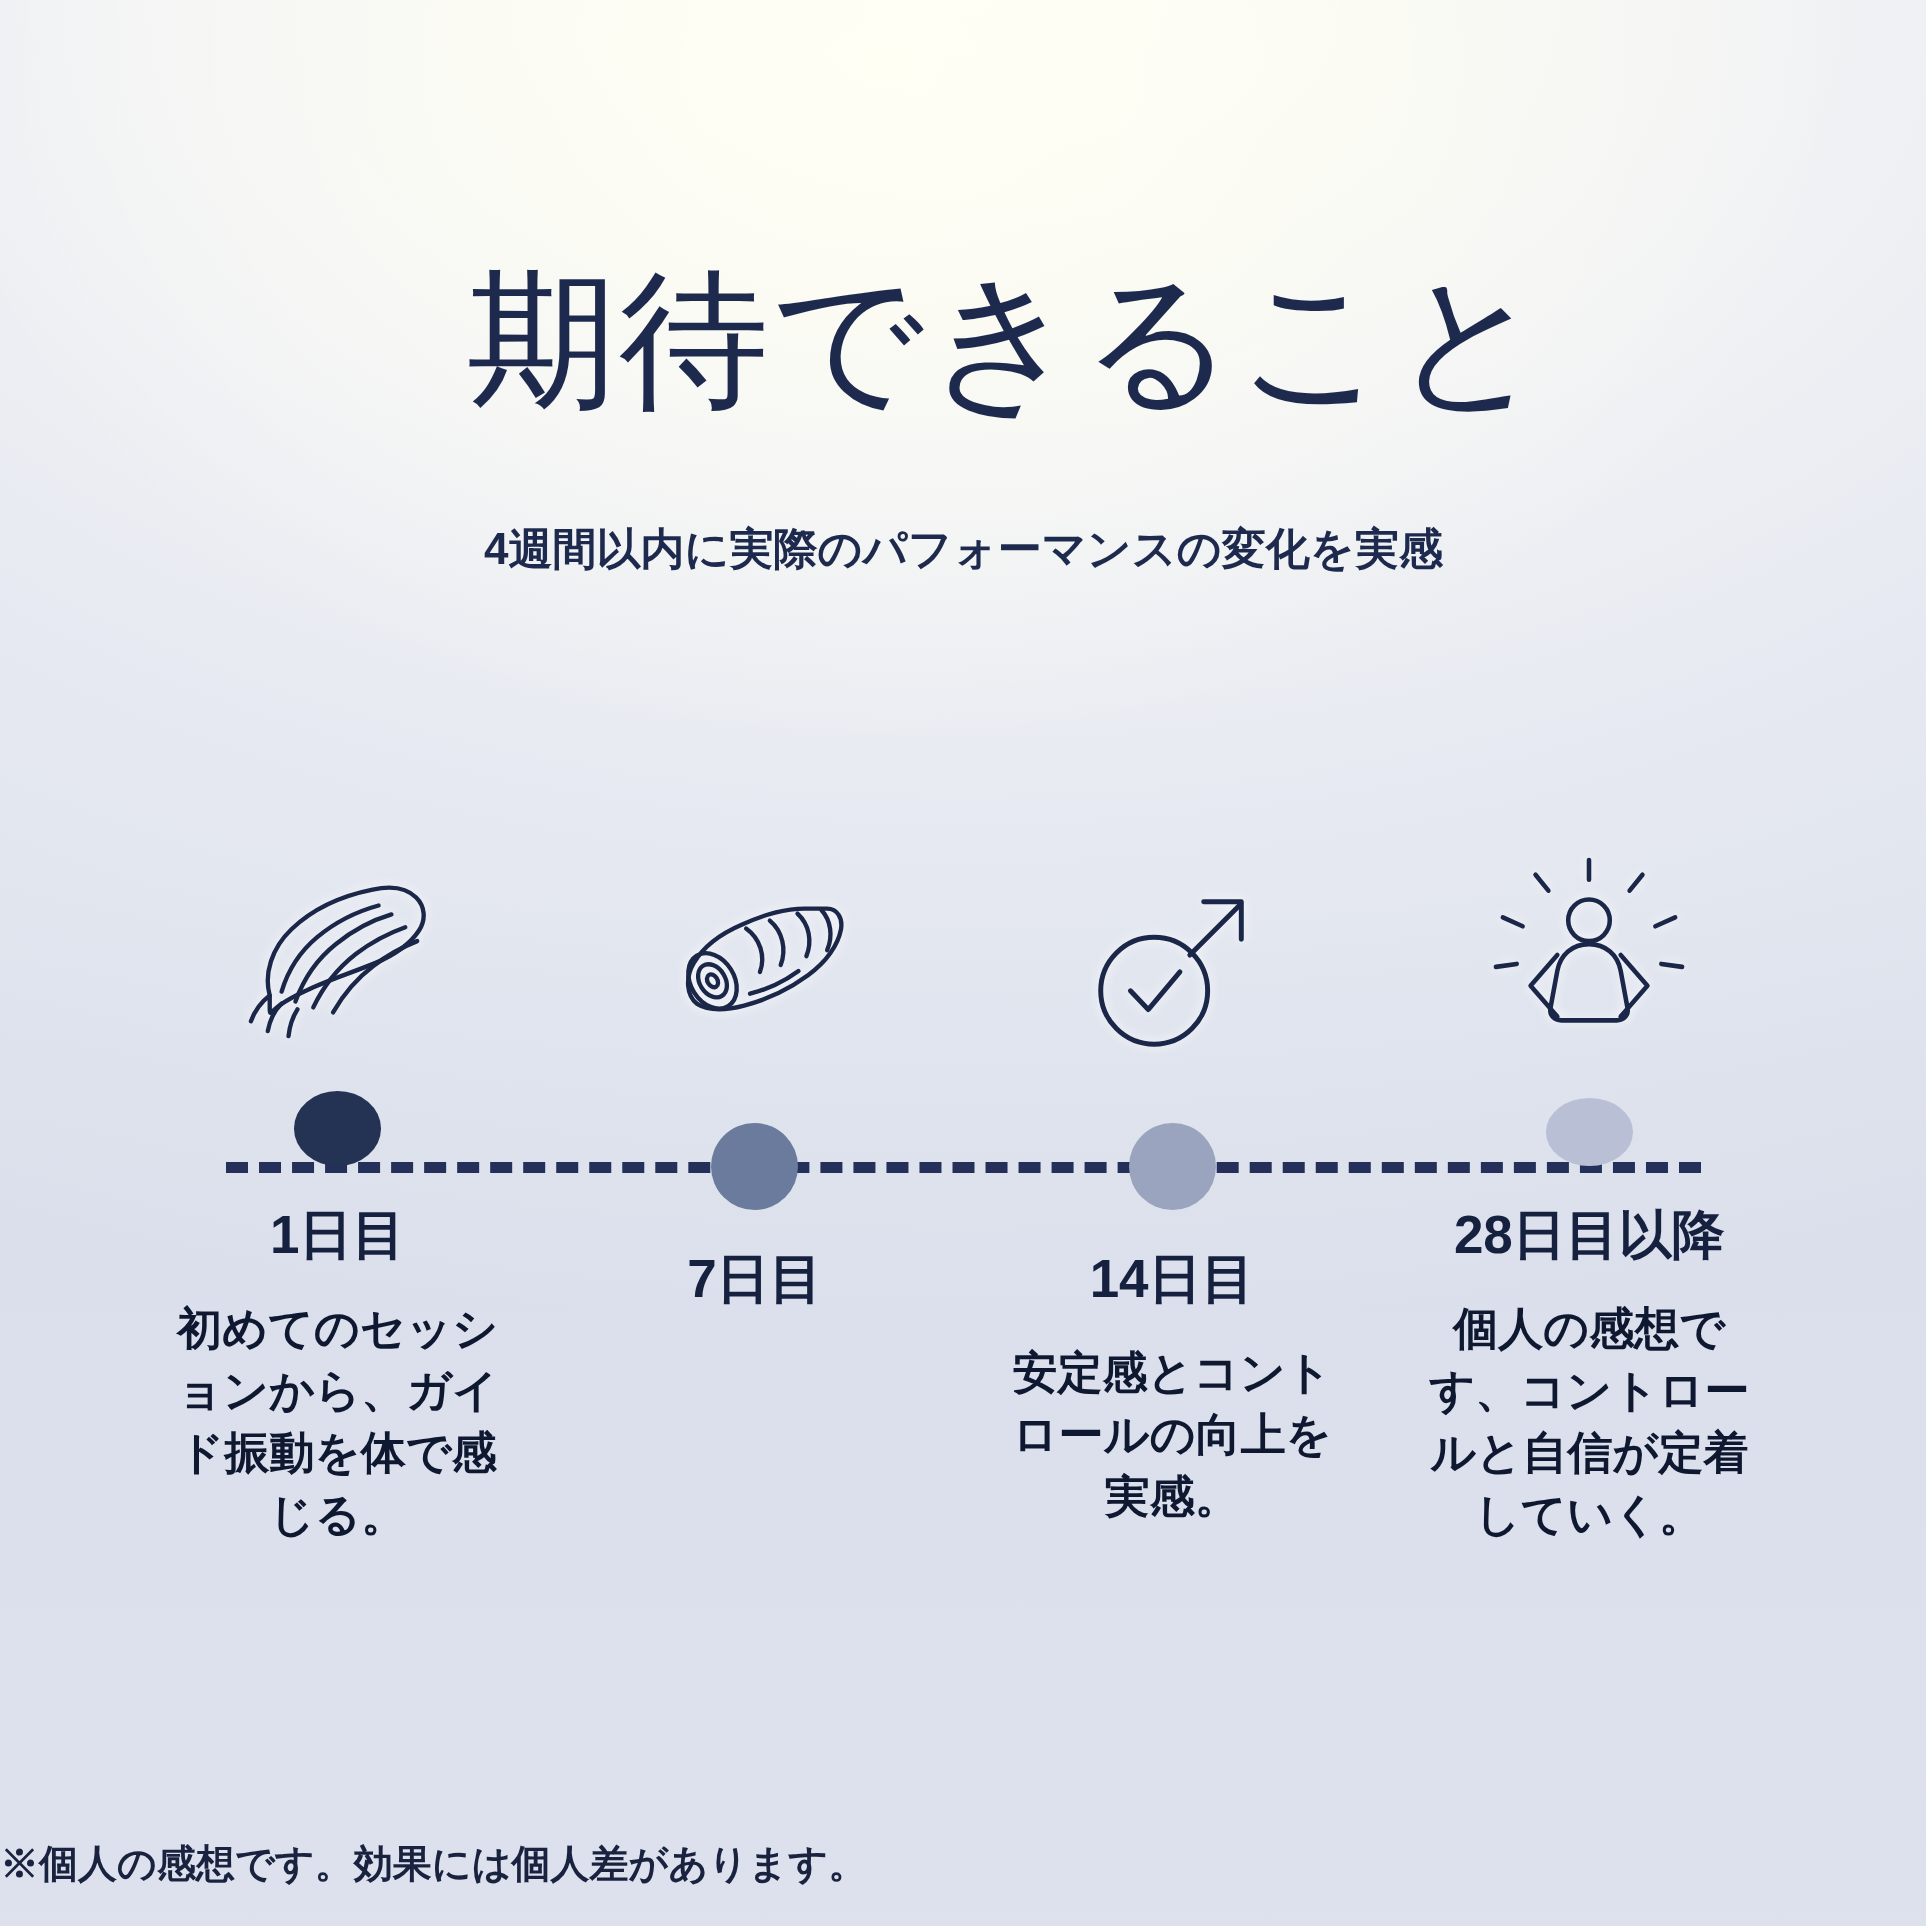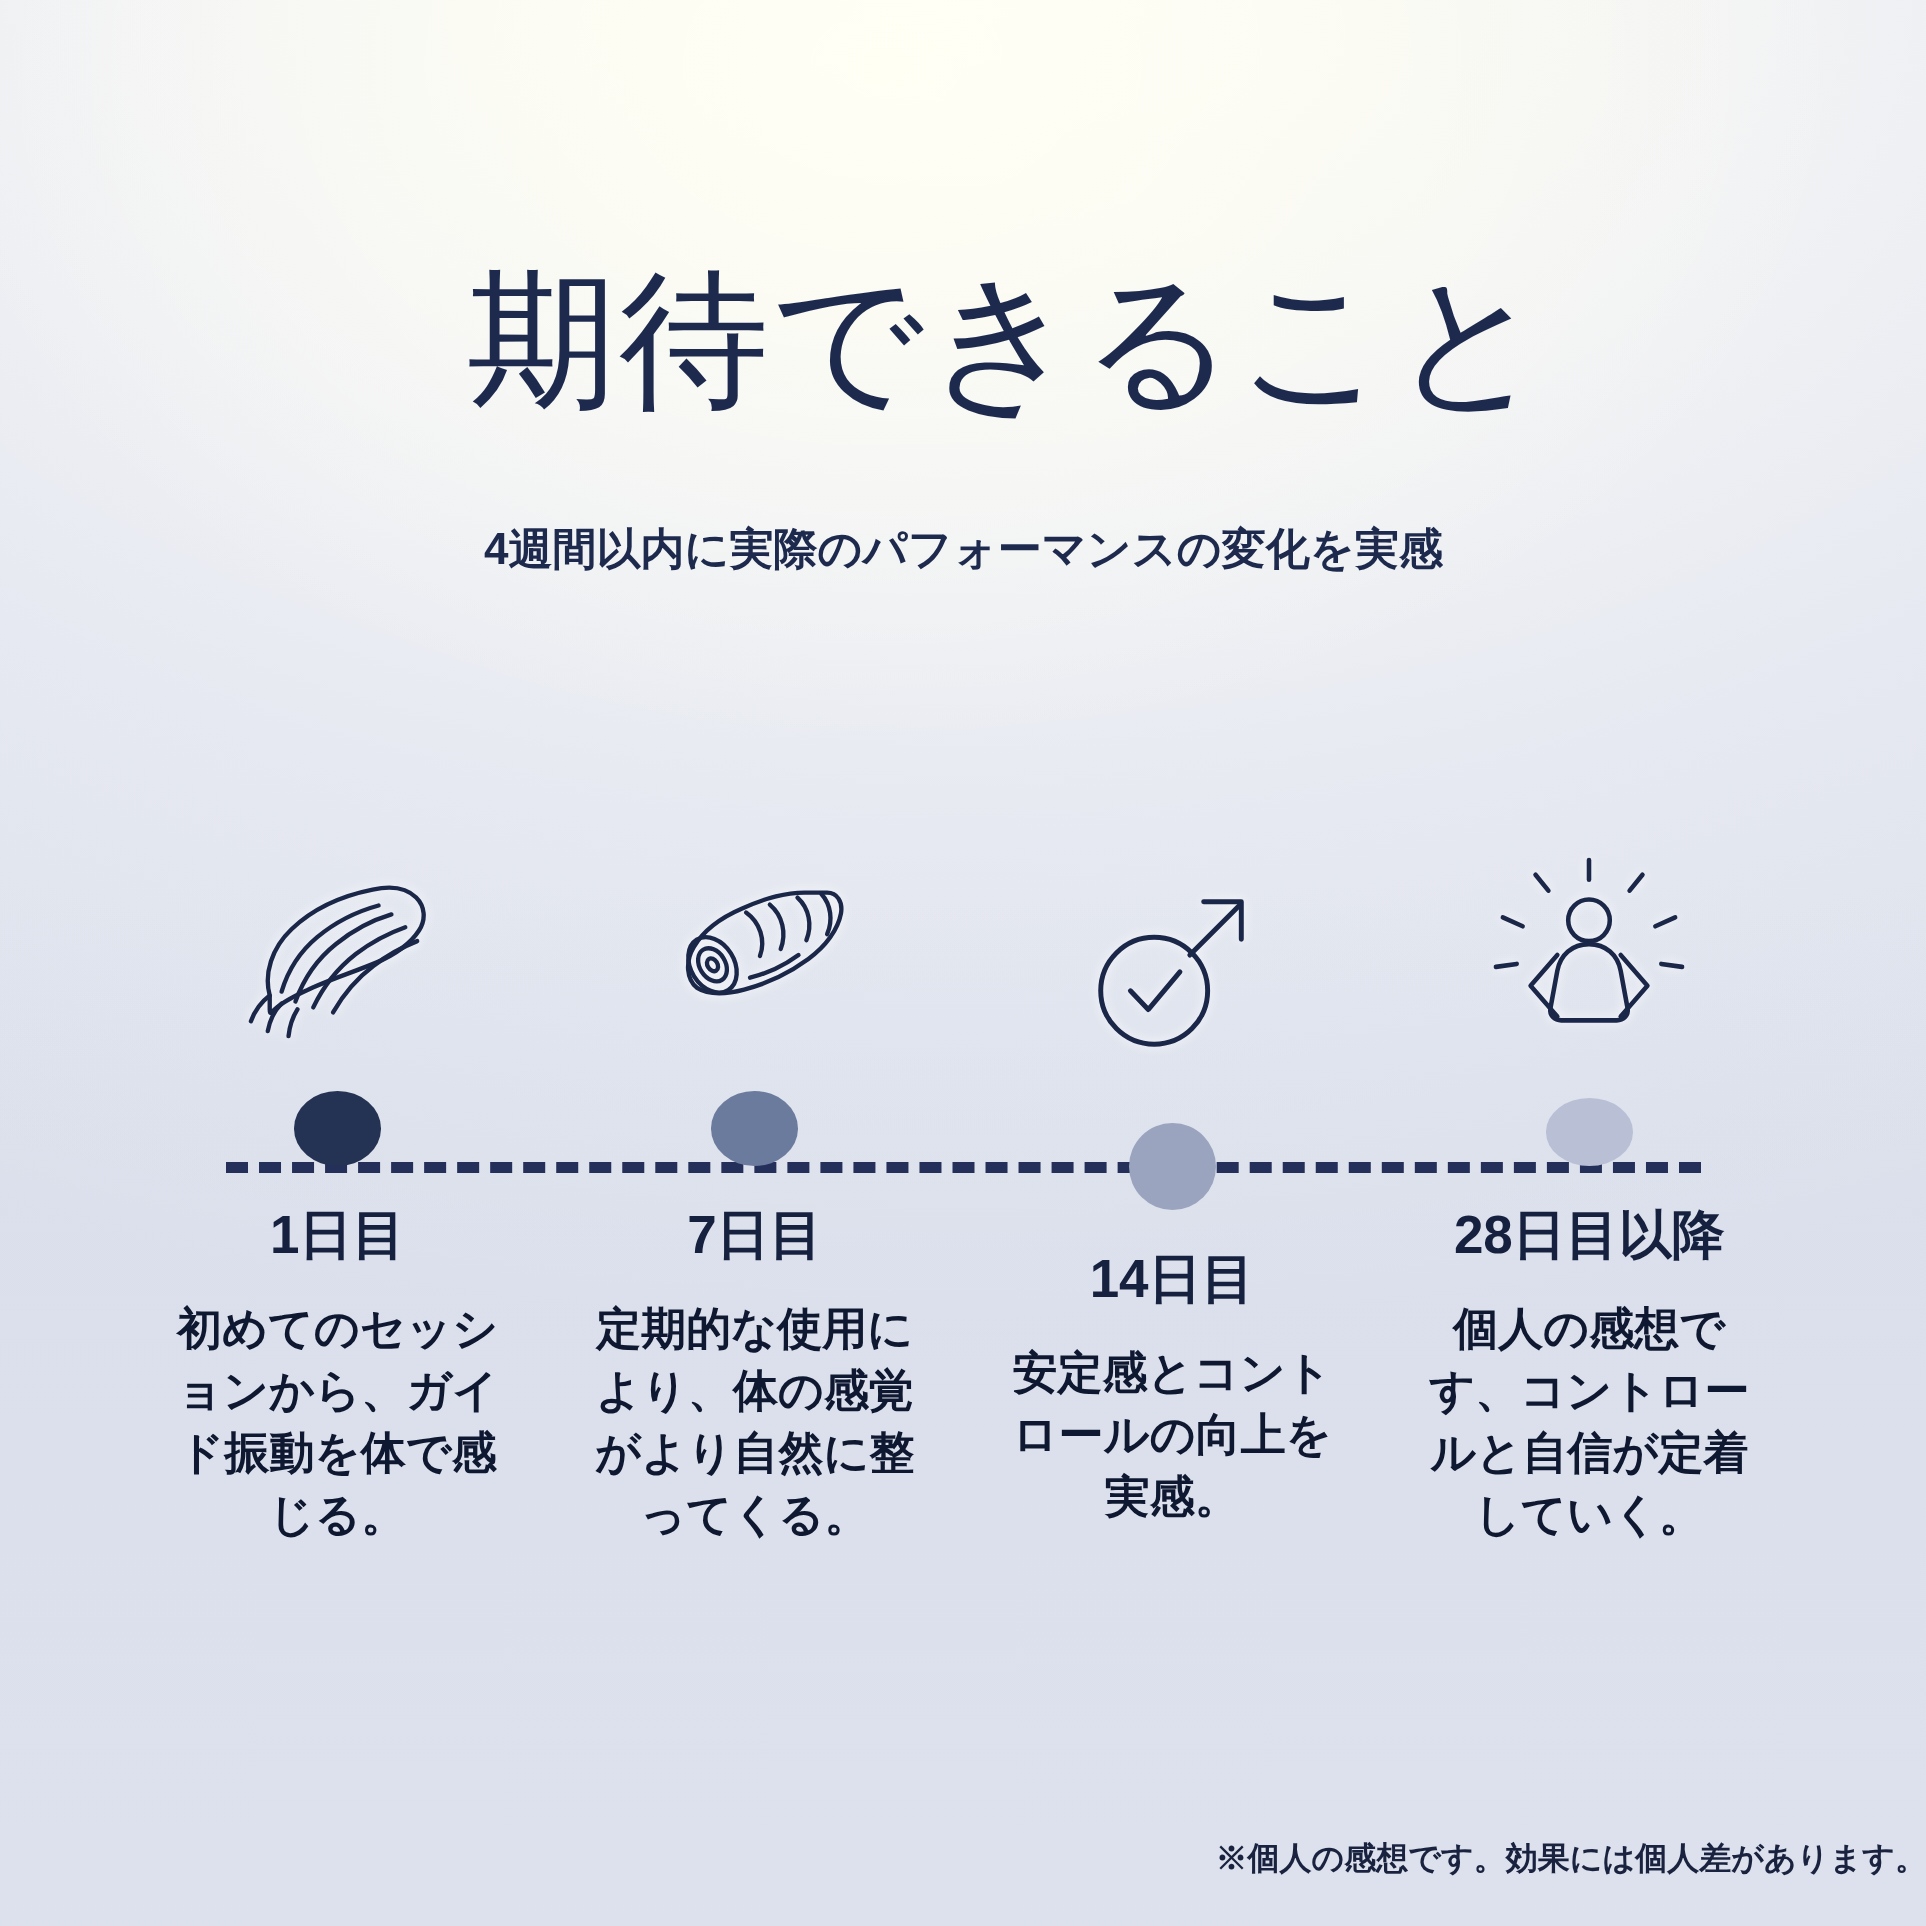--- a/index.html
+++ b/index.html
@@ -144,22 +144,22 @@
     color: #0e1830;
     text-align: center;
     width: 356px;
   }
 
   .footnote {
     position: absolute;
     top: 1837px;
     left: 0;
     width: 100%;
-    text-align: right;
-    font-size: 32px;
+    text-align: left;
+    font-size: 39px;
     font-weight: 700;
     color: #19233f;
     white-space: nowrap;
   }
 </style>
 </head>
 <body>
 
 <div class="poster">
   <div class="content">
@@ -199,21 +199,20 @@
               <ellipse cx="62" cy="99" rx="5" ry="7" transform="rotate(-32 62 99)"></ellipse>
               <path d="M96 46c14 10 20 28 14 44"></path>
               <path d="M120 38c13 11 17 29 11 45"></path>
               <path d="M148 31c12 11 15 28 9 43"></path>
               <path d="M172 27c10 11 12 27 6 41"></path>
               <path d="M100 112c16-4 34-12 49-23"></path>
             </svg>
           </div>
           <div class="dot" style="background:#6b7b9e"></div>
           <div class="day">7日目</div>
-          <div class="desc">定期的な使用により、体の感覚がより自然に整ってくる。</div>
         </div>
 
         <div class="col">
           <div class="icon-wrap">
             <svg width="198" height="198" viewBox="0 0 200 200" fill="none" stroke="#1b2748" stroke-width="5" stroke-linecap="round" stroke-linejoin="round">
               <circle cx="82" cy="124" r="54"></circle>
               <path d="M118 88 L168 38"></path>
               <path d="M132 34h38v38"></path>
               <path d="M58 124l18 19 32-38"></path>
             </svg>

